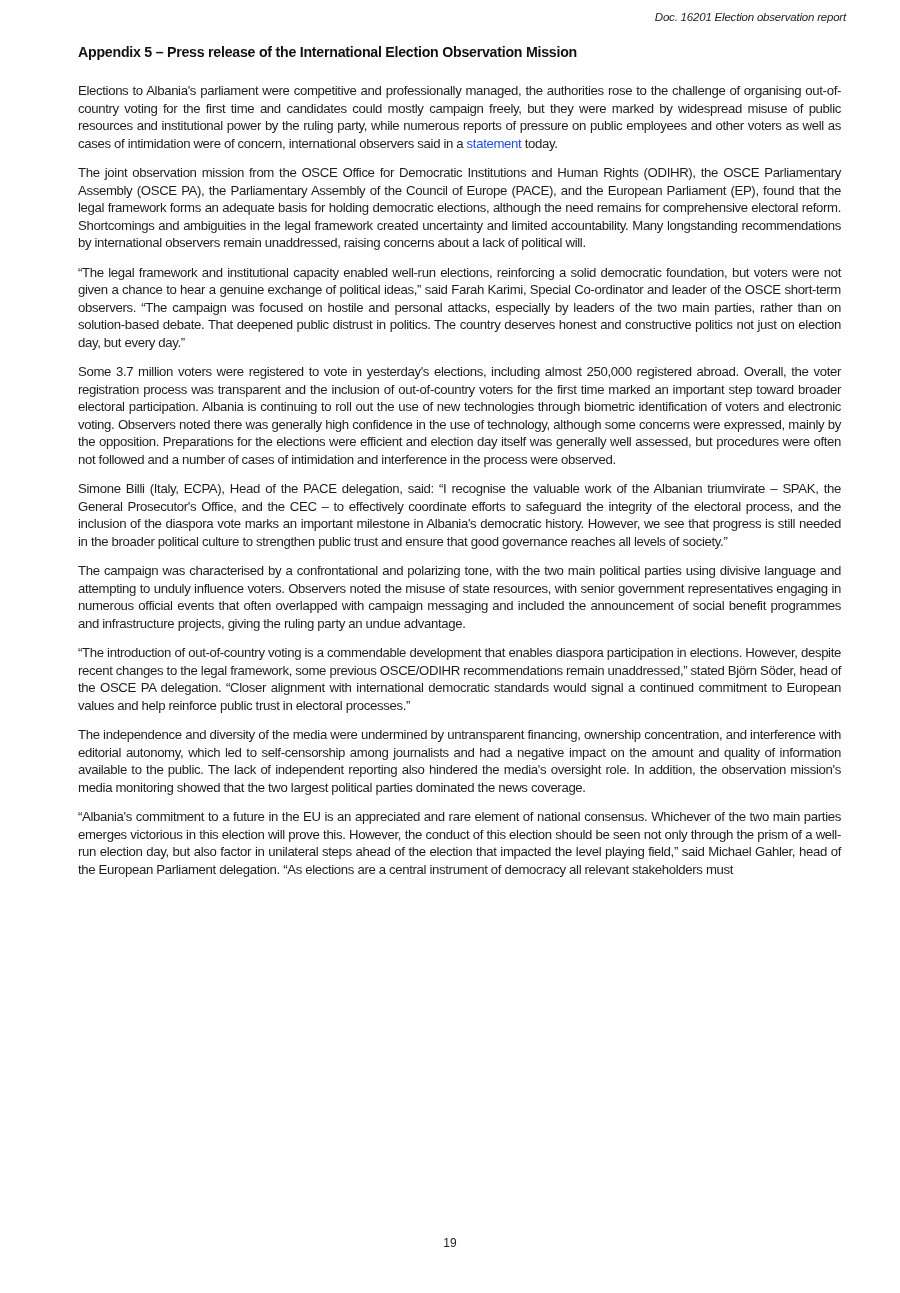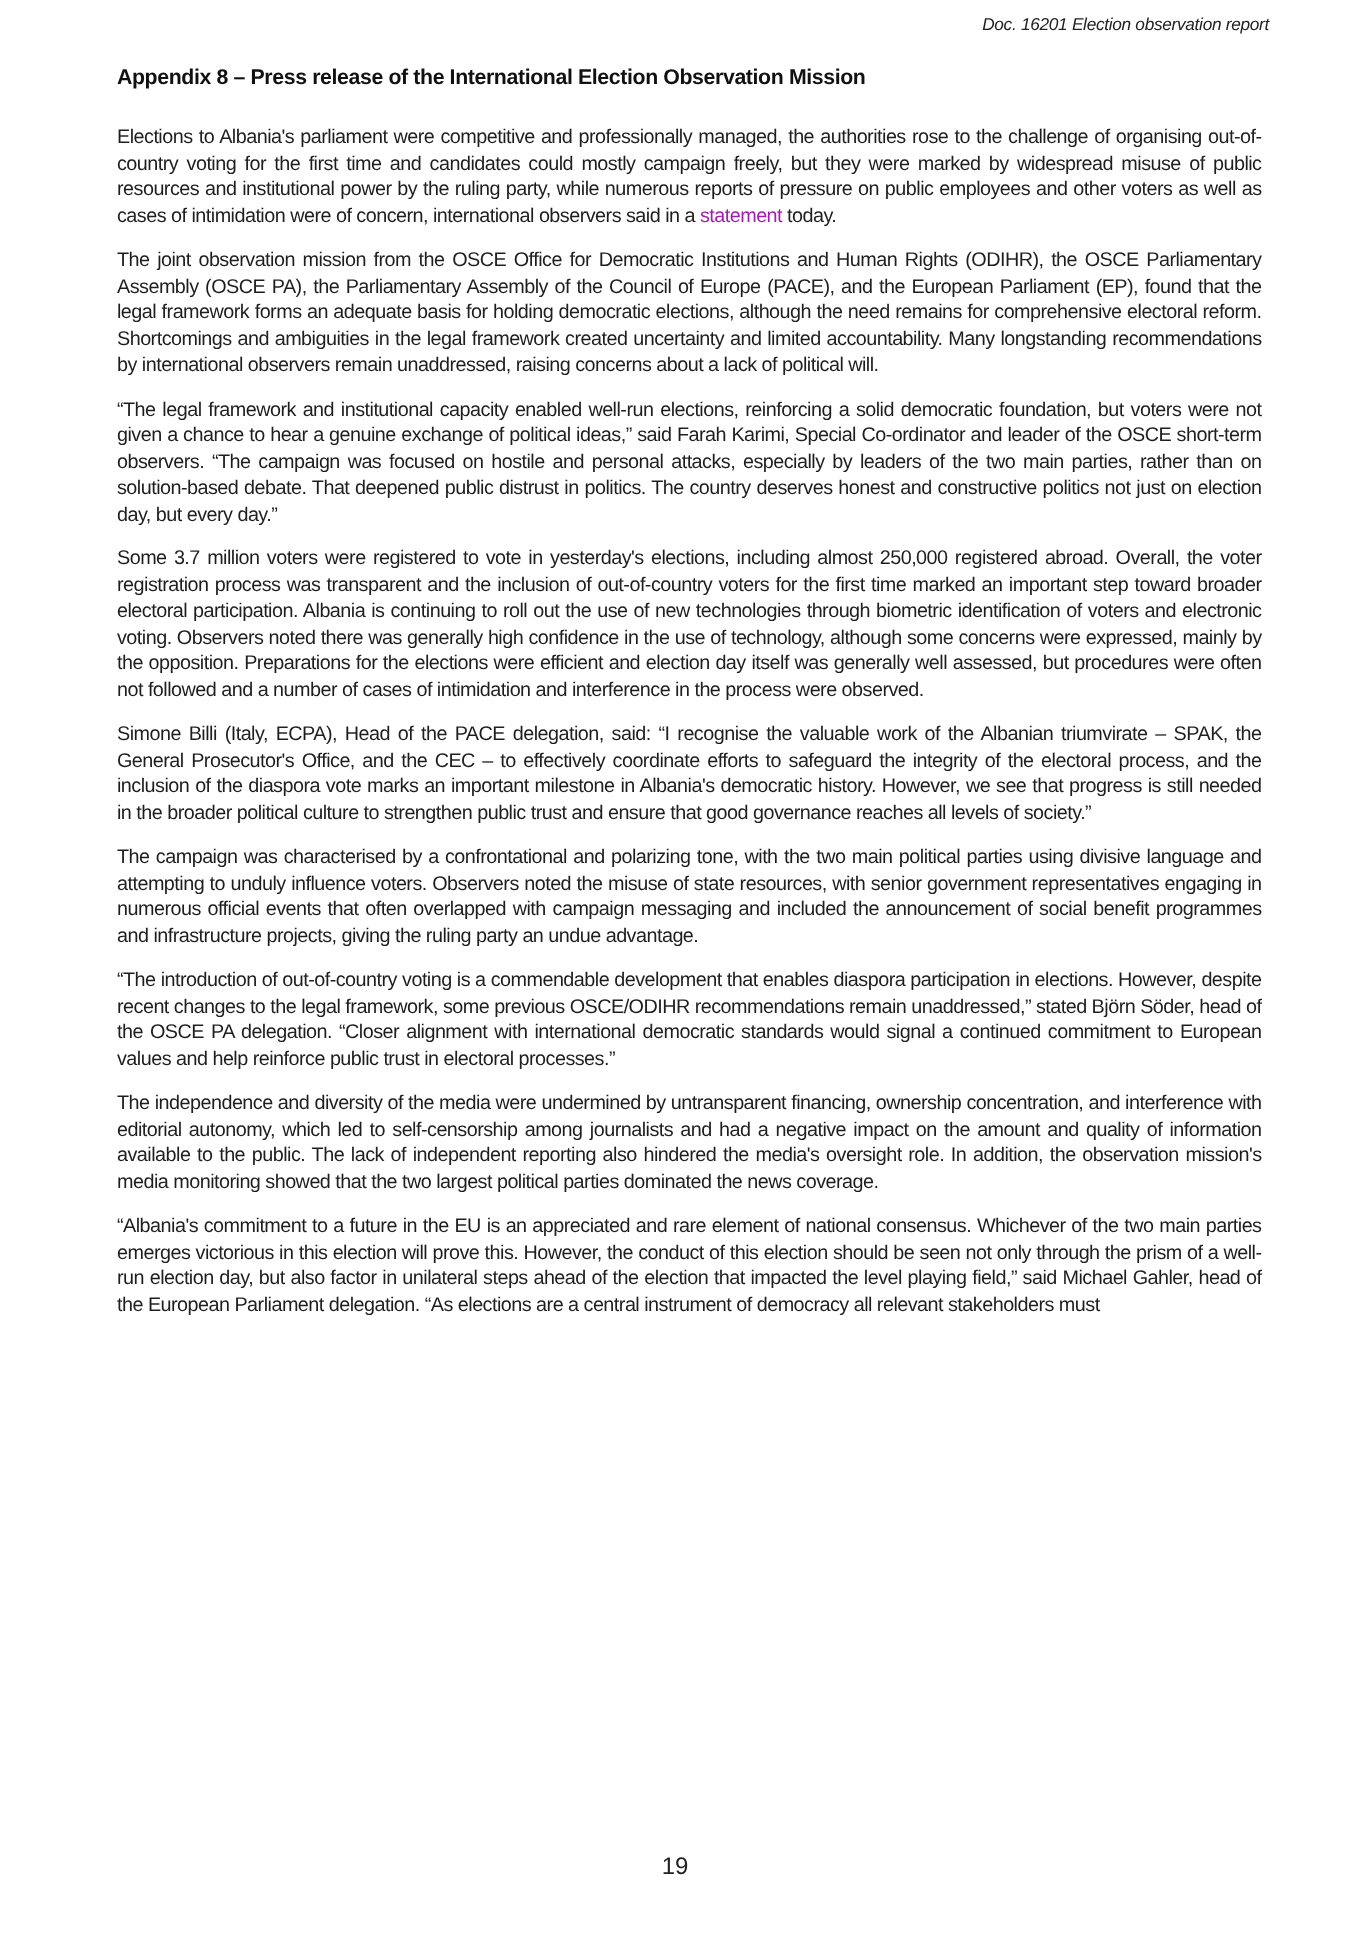--- a/index.html
+++ b/index.html
@@ -5,31 +5,31 @@
   html, body { margin: 0; padding: 0; background: #ffffff; }
   body { width: 900px; height: 1293px; position: relative; overflow: hidden;
          font-family: "Liberation Sans", sans-serif; color: #1a1a1a; }
   .running-header { position: absolute; top: 11px; right: 54px; font-size: 11.5px;
          font-style: italic; color: #222; letter-spacing: -0.2px; }
   .content { position: absolute; left: 78px; top: 44px; width: 763px; }
   .appendix-title { font-size: 14.2px; font-weight: bold; margin: 0 0 22px 0; letter-spacing: -0.25px; color:#111; }
   .press-title { font-size: 14.2px; font-weight: bold; margin: 0 0 13px 0; line-height: 19px; letter-spacing: -0.25px; color:#111; }
   .para { font-size: 13.2px; line-height: 17.5px; text-align: justify; margin: 0 0 12px 0;
           letter-spacing: -0.35px; color: #1e1e1e; }
-  .link { color: #a21caf; }
+  .link { color: #1d4ed8; }
   .page-number { position: absolute; top: 1236px; left: 0; width: 900px; text-align: center;
-          font-size: 16px; color: #222; }
+          font-size: 12px; color: #222; }
 </style>
 </head>
 <body>
 
 <div class="running-header">Doc. 16201 Election observation report</div>
 
 <div class="content">
-  <h1 class="appendix-title">Appendix 8 – Press release of the International Election Observation Mission</h1>
+  <h1 class="appendix-title">Appendix 5 – Press release of the International Election Observation Mission</h1>
 
   <p class="para"><span>Elections to Albania's parliament were competitive and professionally managed, the authorities rose to the challenge of organising out-of-country voting for the first time and candidates could mostly campaign freely, but they were marked by widespread misuse of public resources and institutional power by the ruling party, while numerous reports of pressure on public employees and other voters as well as cases of intimidation were of concern, international observers said in a </span><span class="link">statement</span><span> today.</span></p>
 
   <p class="para">The joint observation mission from the OSCE Office for Democratic Institutions and Human Rights (ODIHR), the OSCE Parliamentary Assembly (OSCE PA), the Parliamentary Assembly of the Council of Europe (PACE), and the European Parliament (EP), found that the legal framework forms an adequate basis for holding democratic elections, although the need remains for comprehensive electoral reform. Shortcomings and ambiguities in the legal framework created uncertainty and limited accountability. Many longstanding recommendations by international observers remain unaddressed, raising concerns about a lack of political will.</p>
   <p class="para">“The legal framework and institutional capacity enabled well-run elections, reinforcing a solid democratic foundation, but voters were not given a chance to hear a genuine exchange of political ideas,” said Farah Karimi, Special Co-ordinator and leader of the OSCE short-term observers. “The campaign was focused on hostile and personal attacks, especially by leaders of the two main parties, rather than on solution-based debate. That deepened public distrust in politics. The country deserves honest and constructive politics not just on election day, but every day.”</p>
   <p class="para">Some 3.7 million voters were registered to vote in yesterday's elections, including almost 250,000 registered abroad. Overall, the voter registration process was transparent and the inclusion of out-of-country voters for the first time marked an important step toward broader electoral participation. Albania is continuing to roll out the use of new technologies through biometric identification of voters and electronic voting. Observers noted there was generally high confidence in the use of technology, although some concerns were expressed, mainly by the opposition. Preparations for the elections were efficient and election day itself was generally well assessed, but procedures were often not followed and a number of cases of intimidation and interference in the process were observed.</p>
   <p class="para">Simone Billi (Italy, ECPA), Head of the PACE delegation, said: “I recognise the valuable work of the Albanian triumvirate – SPAK, the General Prosecutor's Office, and the CEC – to effectively coordinate efforts to safeguard the integrity of the electoral process, and the inclusion of the diaspora vote marks an important milestone in Albania's democratic history. However, we see that progress is still needed in the broader political culture to strengthen public trust and ensure that good governance reaches all levels of society.”</p>
   <p class="para">The campaign was characterised by a confrontational and polarizing tone, with the two main political parties using divisive language and attempting to unduly influence voters. Observers noted the misuse of state resources, with senior government representatives engaging in numerous official events that often overlapped with campaign messaging and included the announcement of social benefit programmes and infrastructure projects, giving the ruling party an undue advantage.</p>
   <p class="para">“The introduction of out-of-country voting is a commendable development that enables diaspora participation in elections. However, despite recent changes to the legal framework, some previous OSCE/ODIHR recommendations remain unaddressed,” stated Björn Söder, head of the OSCE PA delegation. “Closer alignment with international democratic standards would signal a continued commitment to European values and help reinforce public trust in electoral processes.”</p>
   <p class="para">The independence and diversity of the media were undermined by untransparent financing, ownership concentration, and interference with editorial autonomy, which led to self-censorship among journalists and had a negative impact on the amount and quality of information available to the public. The lack of independent reporting also hindered the media's oversight role. In addition, the observation mission's media monitoring showed that the two largest political parties dominated the news coverage.</p>

